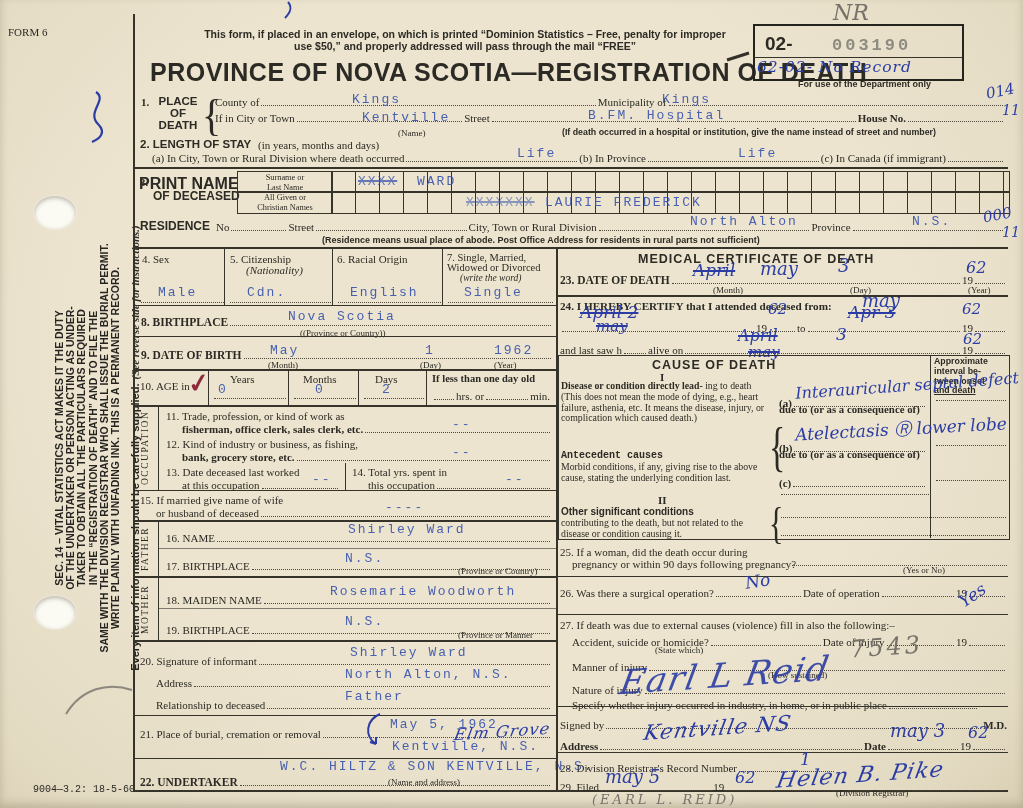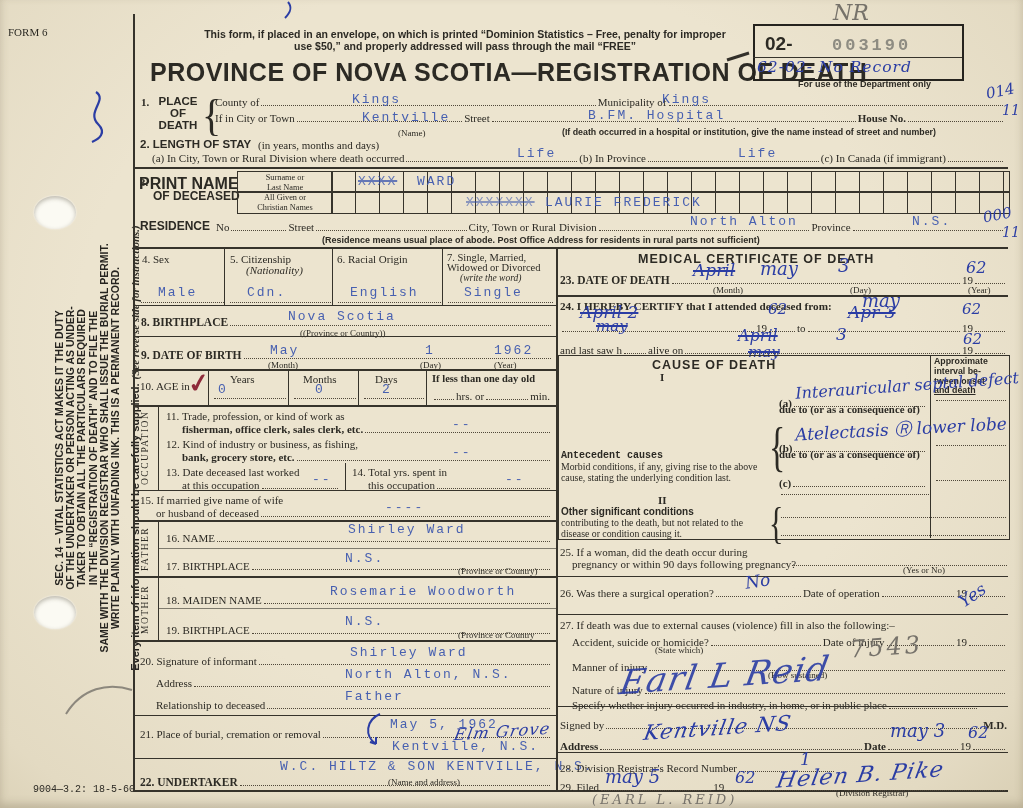--- a/index.html
+++ b/index.html
@@ -285,21 +285,21 @@
     <span class="p">18. MAIDEN NAME</span>
     <span class="fl"></span>
   </div>
   <span class="a typed" style="left:330px;top:584px">Rosemarie Woodworth</span>
   <div class="hl" style="left:158px;top:608px;width:398px;opacity:.6"></div>
   <div class="fr" style="left:166px;top:624px;width:386px">
     <span class="p">19. BIRTHPLACE</span>
     <span class="fl"></span>
   </div>
   <span class="a typed" style="left:345px;top:614px">N.S.</span>
-  <span class="a scap" style="left:458px;top:630px">(Province or Country</span>
+  <span class="a scap" style="left:458px;top:630px">(Province or Manner</span>
   <div class="hl" style="left:134px;top:640px;width:422px;height:1.5px"></div>
 
   <div class="fr" style="left:140px;top:655px;width:412px">
     <span class="p">20. Signature of informant</span>
     <span class="fl"></span>
   </div>
   <span class="a typed" style="left:350px;top:645px">Shirley Ward</span>
   <div class="fr" style="left:156px;top:677px;width:396px">
     <span class="p">Address</span>
     <span class="fl"></span>
@@ -382,20 +382,24 @@
   <div class="a" style="left:558px;top:355px;width:450px;height:183px;border:1.5px solid #36332b"></div>
   <div class="vl" style="left:930px;top:355px;height:183px"></div>
   <span class="a sb" style="left:652px;top:358px;font-size:12.5px;letter-spacing:1px">CAUSE OF DEATH</span>
   <div class="a cap" style="left:934px;top:357px;font-size:8.8px;line-height:9.8px">
     <div>Approximate</div>
     <div>interval be-</div>
     <div>tween onset</div>
     <div style="text-decoration:underline">and death</div>
   </div>
   <span class="a p pb" style="left:660px;top:371px">I</span>
+  <div class="a" style="left:561px;top:381px;width:212px;font:9.8px 'Liberation Serif',serif;line-height:10.8px">
+    <span class="pb">Disease or condition directly lead-</span>
+    <span>ing to death (This does not mean the mode of dying, e.g., heart failure, asthenia, etc. It means the disease, injury, or complication which caused death.)</span>
+  </div>
   <div class="fr" style="left:779px;top:397px;width:148px">
     <span class="p pb">(a)</span>
     <span class="fl"></span>
   </div>
   <span class="a hw" style="left:795px;top:376px;font-size:16px;transform:rotate(-4deg)">Interauricular septal defect</span>
   <span class="a p pb" style="left:779px;top:403px;font-size:10.8px">due to (or as a consequence of)</span>
   <span class="brace" style="left:769px;top:428px;font-size:34px;transform:scaleY(1.6)">{</span>
   <div class="fr" style="left:779px;top:442px;width:148px">
     <span class="p pb">(b)</span>
     <span class="fl"></span>

